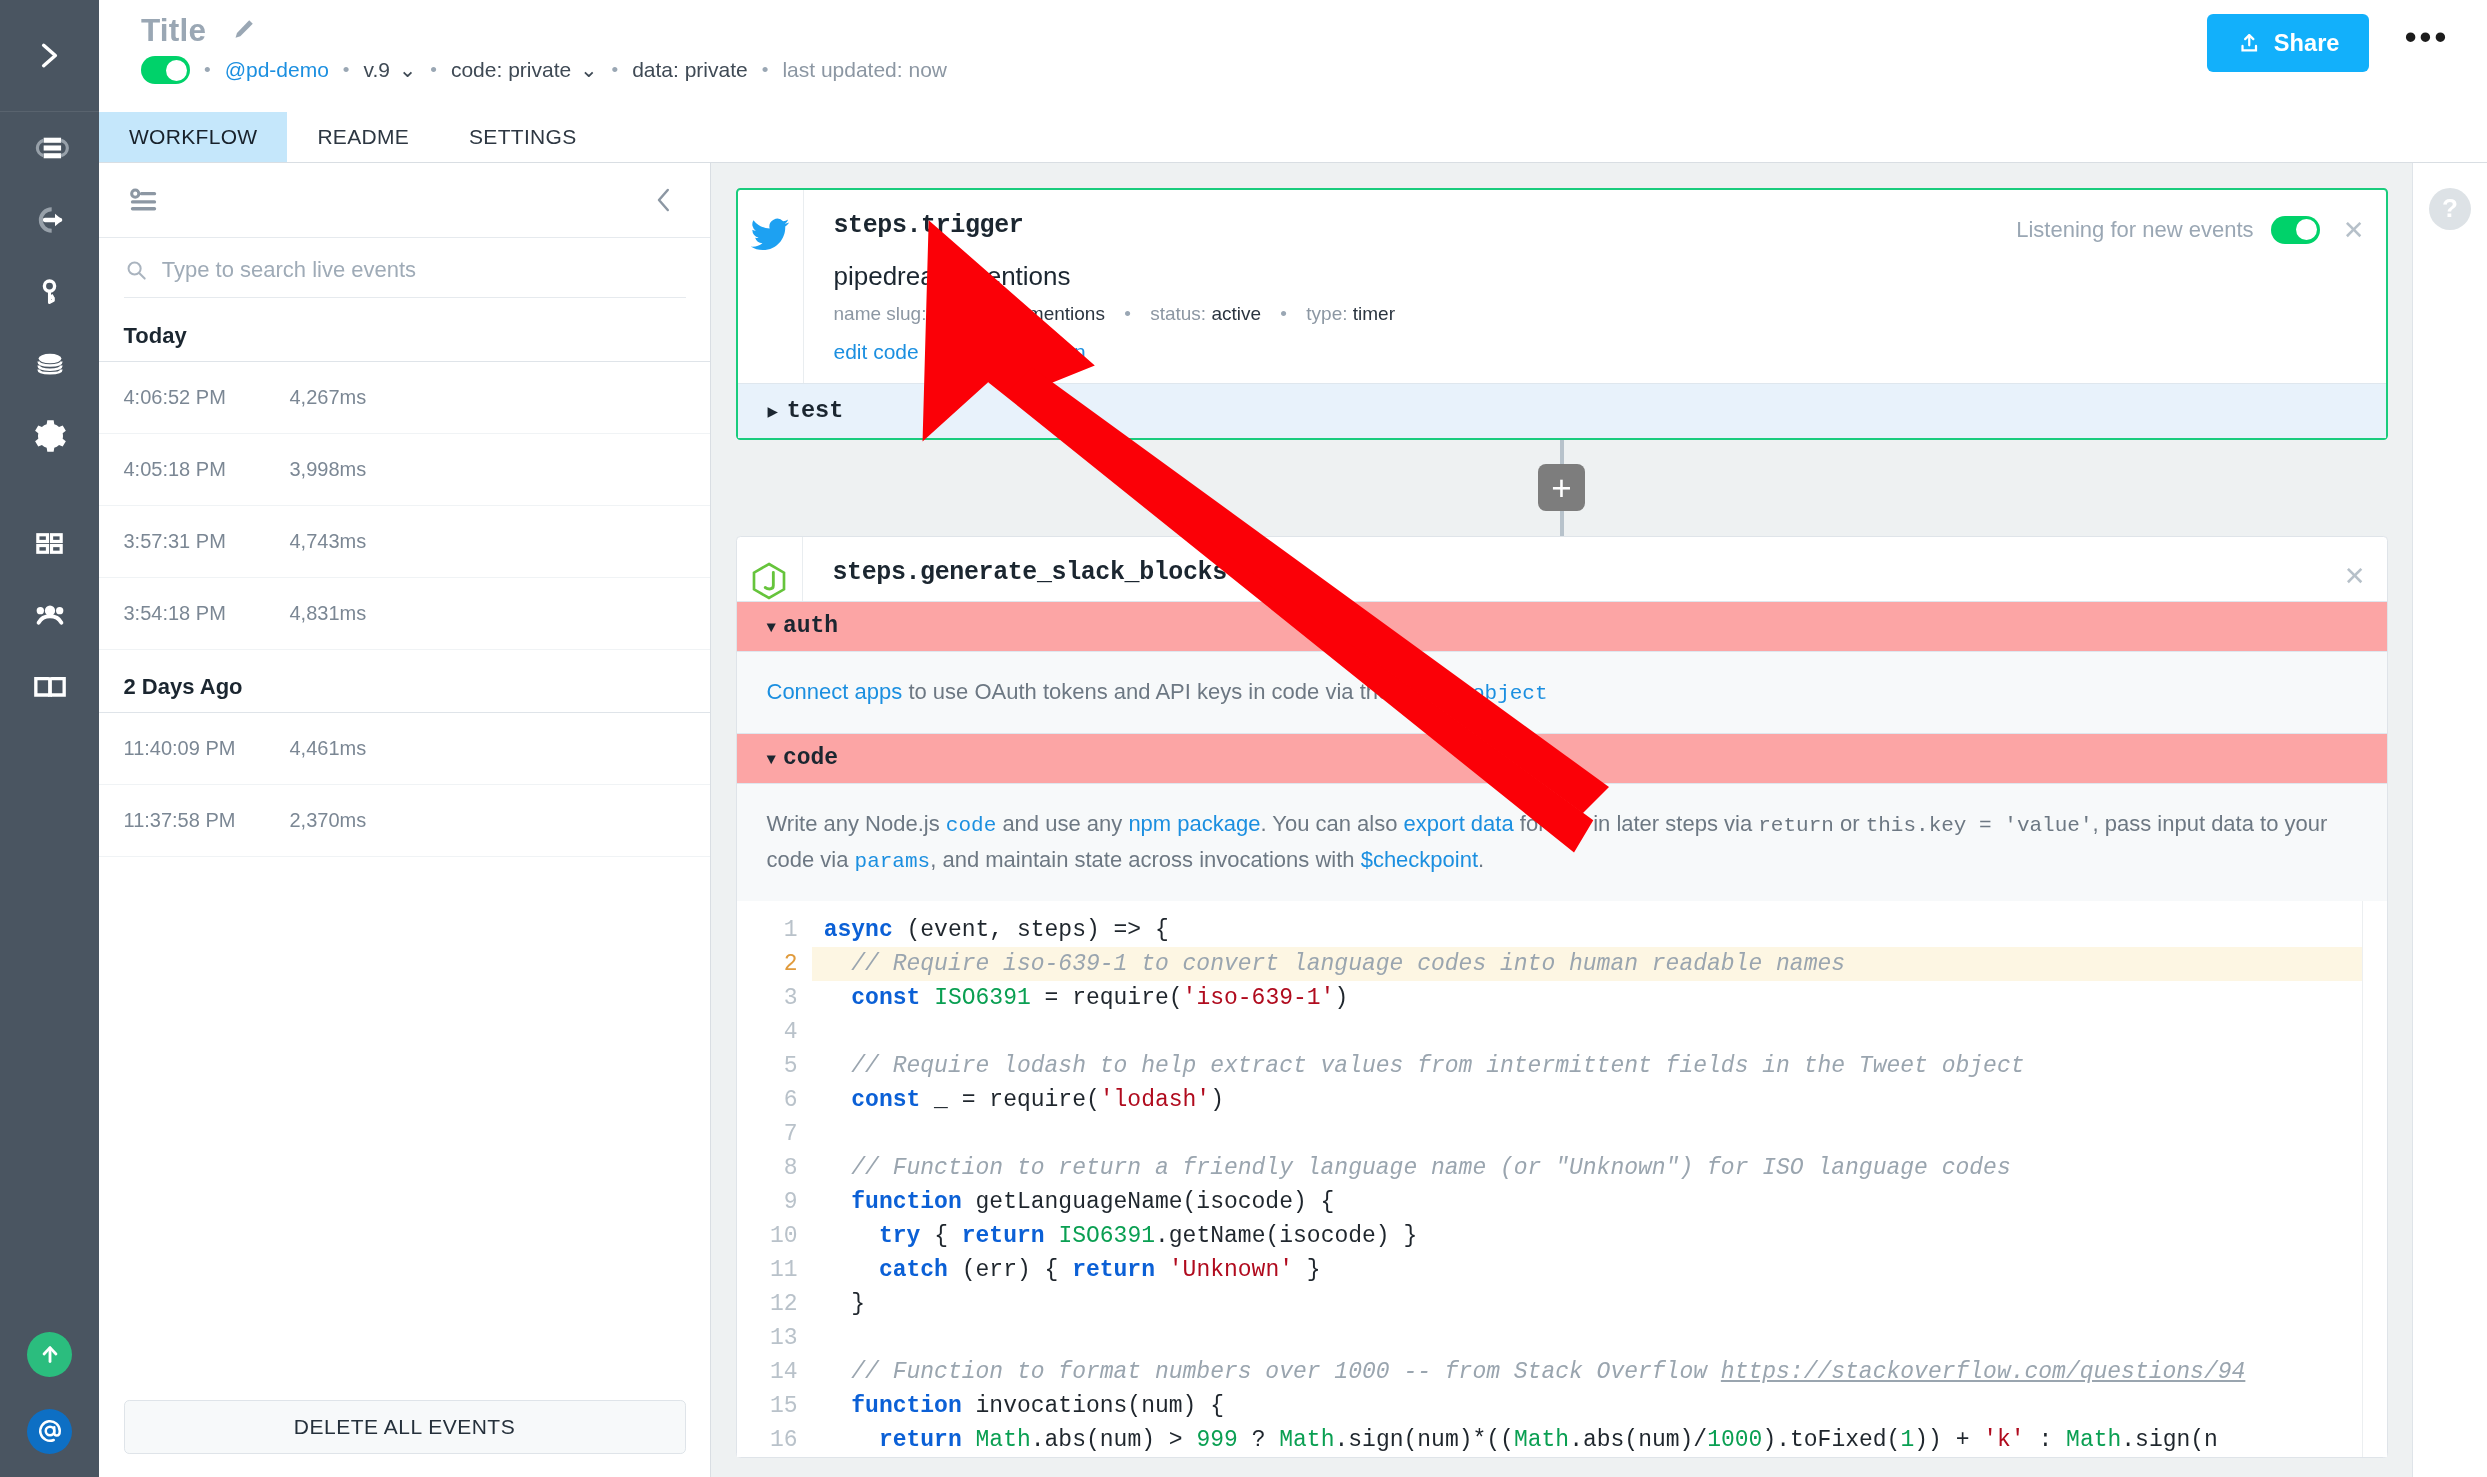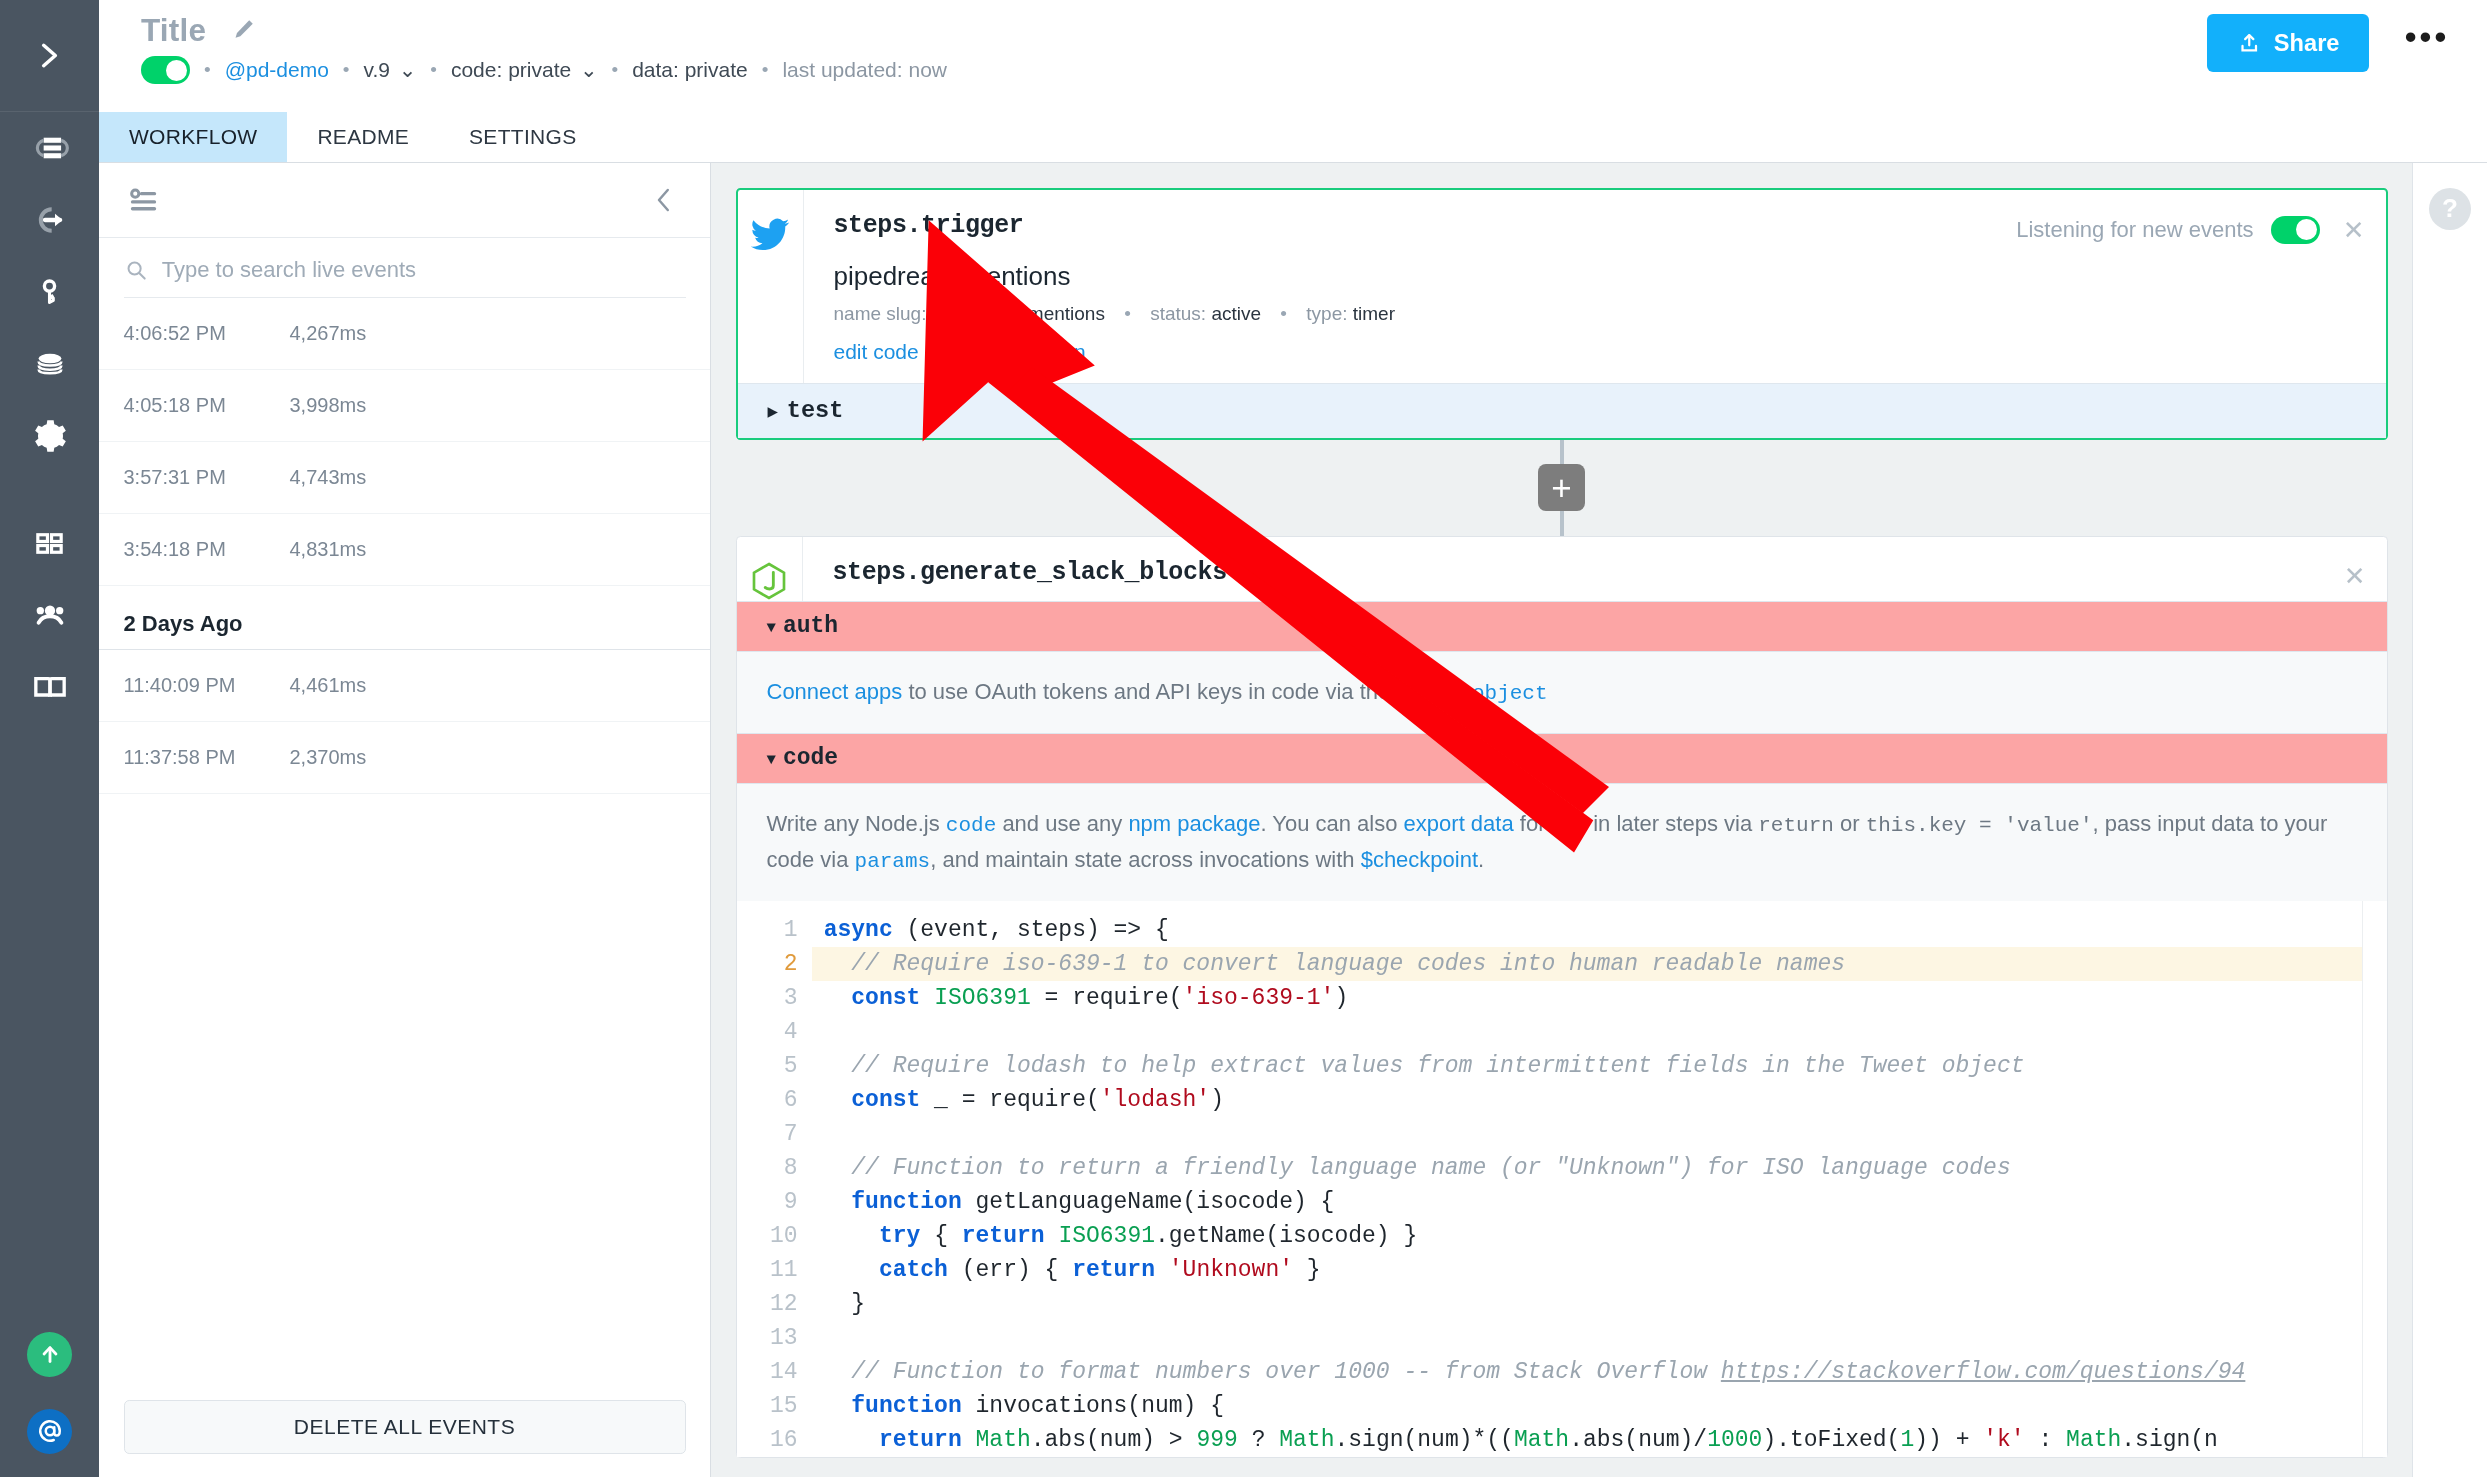--- a/index.html
+++ b/index.html
@@ -422,20 +422,21 @@
 
         <div class="events-search">
           <svg width="26" height="26" viewBox="0 0 24 24">
             <circle cx="10.5" cy="10.5" r="6" fill="none" stroke="#aab4bf" stroke-width="2"></circle>
             <path d="M15 15 L20.5 20.5" stroke="#aab4bf" stroke-width="2" stroke-linecap="round"></path>
           </svg>
           <input type="text" placeholder="Type to search live events" style="">
         </div>
 
         <div class="events-list">
+          <div class="evgroup">Today</div>
           <div class="evrow">
             <span class="ev-time">4:06:52 PM</span>
             <span class="ev-dur">4,267ms</span>
           </div>
           <div class="evrow">
             <span class="ev-time">4:05:18 PM</span>
             <span class="ev-dur">3,998ms</span>
           </div>
           <div class="evrow">
             <span class="ev-time">3:57:31 PM</span>

